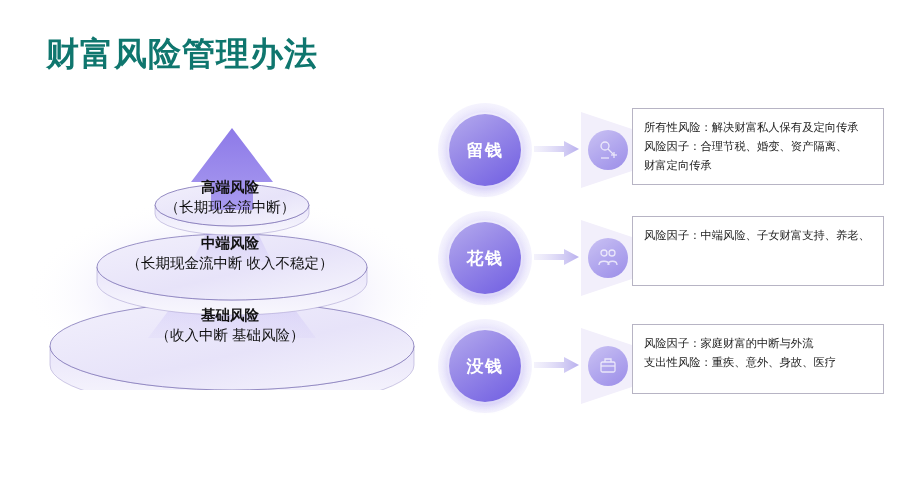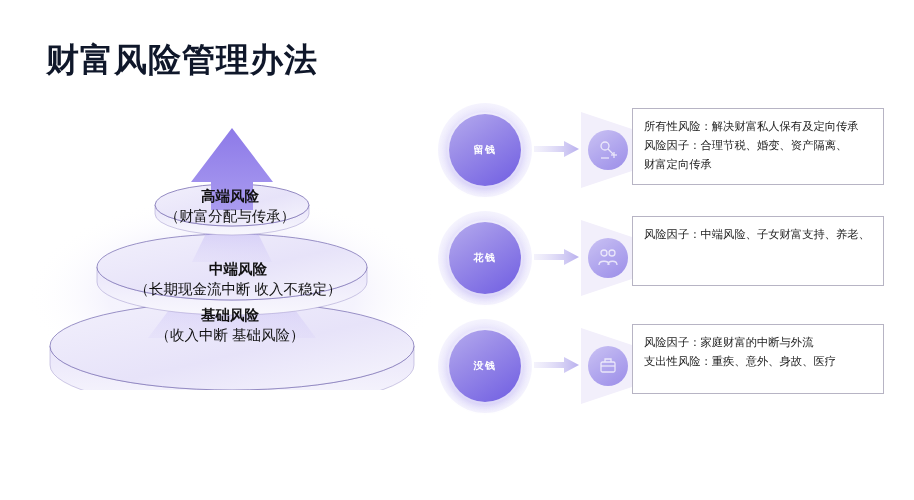--- a/index.html
+++ b/index.html
@@ -13,25 +13,25 @@
     position: relative;
     overflow: hidden;
     font-family: "Liberation Sans", "DejaVu Sans", sans-serif;
     color: #1a1a1a;
   }
 
   
   #page-title {
     position: absolute;
     left: 46px;
-    top: 38px;
+    top: 32px;
     font-size: 33px;
     font-weight: bold;
     letter-spacing: 1px;
-    color: #0f172a;
+    color: #0f766e;
     white-space: nowrap;
   }
 
   
   #pyramid {
     position: absolute;
     left: 20px;
     top: 110px;
     width: 420px;
     height: 280px;
@@ -51,22 +51,22 @@
     font-size: 14.5px;
     font-weight: bold;
     line-height: 19px;
   }
   .pyr-sub {
     font-size: 14.5px;
     font-weight: normal;
     line-height: 21px;
   }
 
-  #label-top   { left: 0; top: 68px;  width: 420px; margin-top: 9px; }
-  #label-mid   { left: 8px; top: 124px; width: 420px; margin-top: 26px; }
+  #label-top   { left: 0; top: 68px;  width: 420px; }
+  #label-mid   { left: 0; top: 124px; width: 420px; }
   #label-base  { left: 0; top: 196px; width: 420px; }
 
   
   .row {
     position: absolute;
     left: 430px;
     width: 470px;
     height: 100px;
   }
   #row-0 { top: 100px; }
@@ -97,21 +97,21 @@
     width: 72px; height: 72px;
     border-radius: 50%;
     background: linear-gradient(145deg, #b5abee 0%, #9a8ce8 38%, #6f5de2 100%);
     box-shadow: 0 3px 10px rgba(110, 90, 225, 0.28);
     display: flex;
     align-items: center;
     justify-content: center;
   }
   .big-circle-label {
     color: #ffffff;
-    font-size: 10px;
+    font-size: 17px;
     font-weight: bold;
     letter-spacing: 1.5px;
   }
 
   .arrow {
     position: absolute;
     left: 104px;
     top: 40px;
     width: 46px;
     height: 18px;
@@ -142,21 +142,20 @@
   .info-box {
     position: absolute;
     left: 202px;
     top: 8px;
     width: 252px;
     min-height: 70px;
     border: 1px solid #b7b4c4;
     background: #ffffff;
     box-sizing: border-box;
     padding: 9px 0 9px 11px;
-    font-family: Liberation Mono, monospace;
   }
   .info-line {
     font-size: 11.3px;
     line-height: 19px;
     color: #1d1d1d;
     white-space: normal;
     word-break: break-all;
   }
 </style>
 </head>
@@ -212,21 +211,21 @@
       <ellipse cx="212" cy="95" rx="77" ry="21" fill="url(#gDiscTop)" stroke="#7a6fb3" stroke-width="1" stroke-opacity="0.8"></ellipse>
     </g>
 
     <g>
       <path d="M 212,18 L 253,72 L 233,72 L 233,100 L 191,100 L 191,72 L 171,72 Z" fill="url(#gArrow)"></path>
     </g>
   </svg>
 
   <div class="pyr-label" id="label-top">
     <div class="pyr-title">高端风险</div>
-    <div class="pyr-sub">（财富分配与传承）</div>
+    <div class="pyr-sub">（长期现金流中断）</div>
   </div>
 
   <div class="pyr-label" id="label-mid">
     <div class="pyr-title">中端风险</div>
     <div class="pyr-sub">（长期现金流中断 收入不稳定）</div>
   </div>
 
   <div class="pyr-label" id="label-base">
     <div class="pyr-title">基础风险</div>
     <div class="pyr-sub">（收入中断 基础风险）</div>

